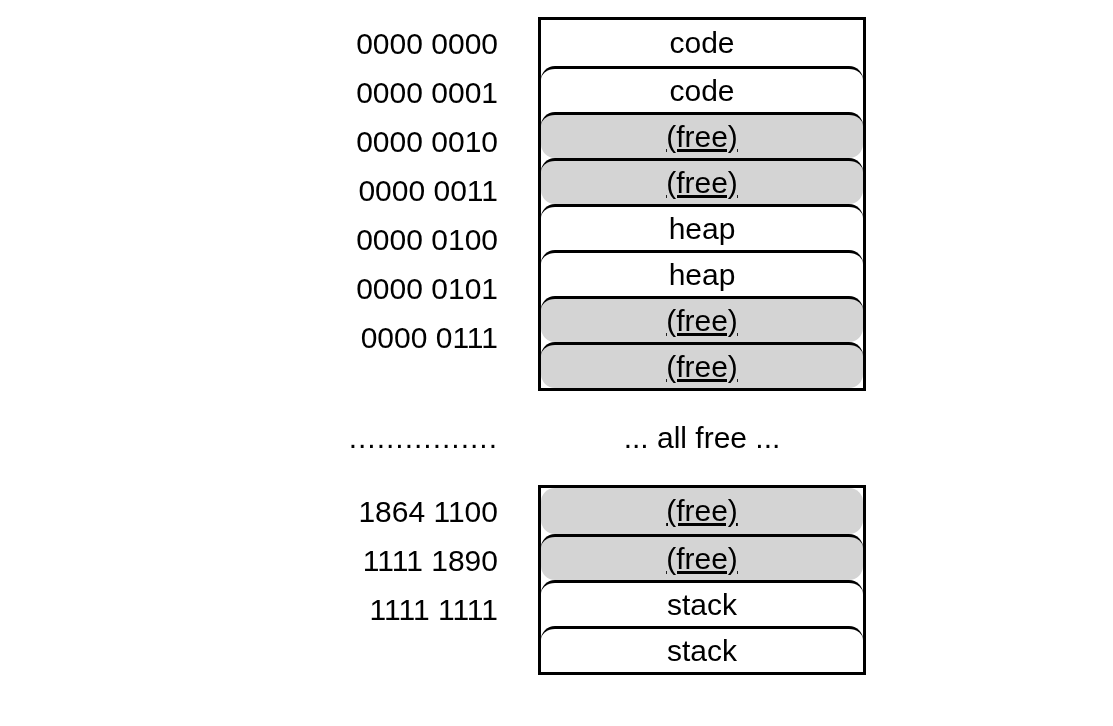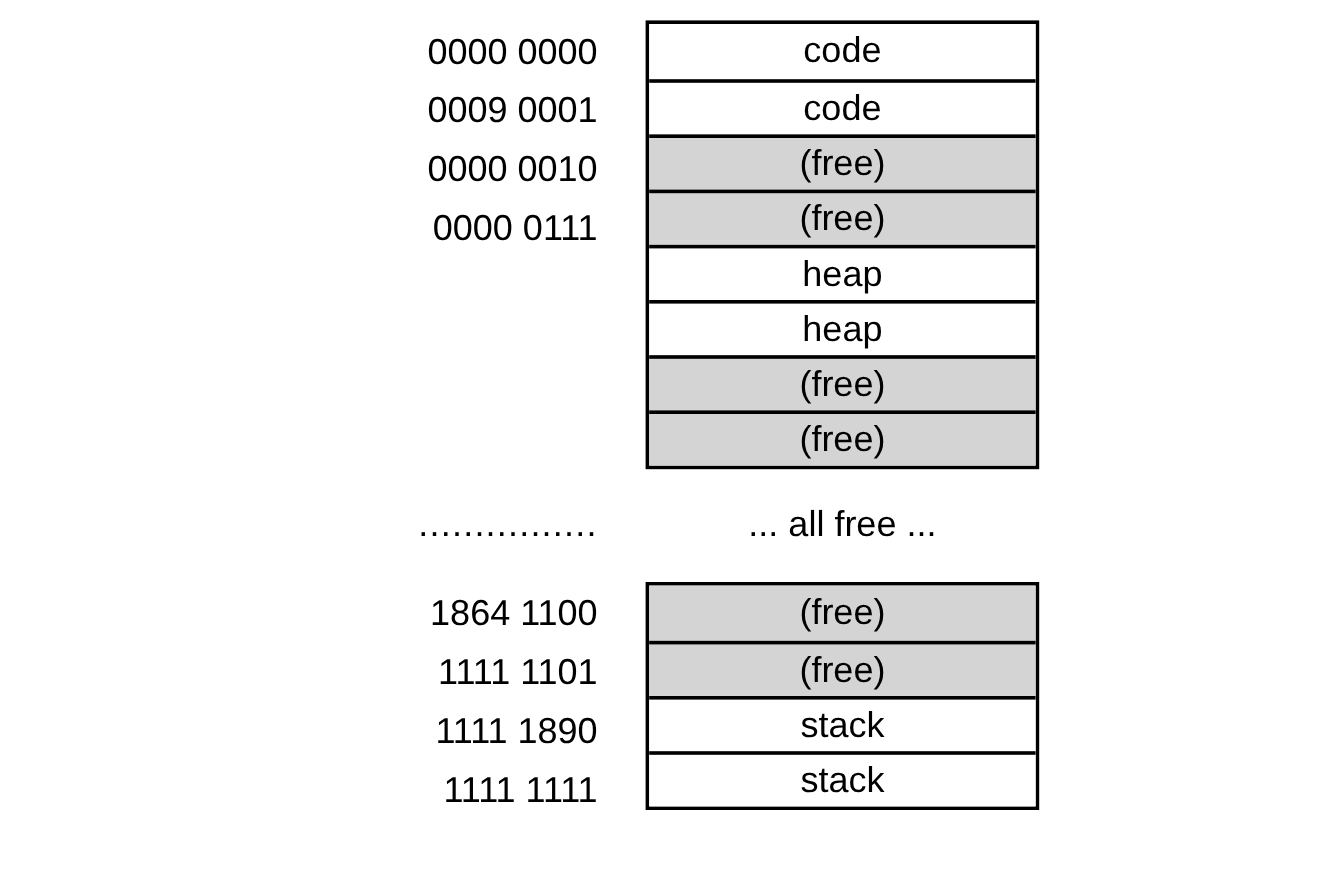--- a/index.html
+++ b/index.html
@@ -49,26 +49,28 @@
     background: #ffffff;
   }
   .cell {
     height: 46px;
     box-sizing: border-box;
     border-top: 3px solid var(--box-border, #000000);
     display: flex;
     align-items: center;
     justify-content: center;
     background: #ffffff;
+    border-radius: 14px;
   }
   .cell:first-child {
     border-top: none;
   }
   .cell.free {
     background: var(--free-fill, #d4d4d4);
+    text-decoration: underline;
   }
   .ellipsis-row {
     display: flex;
     align-items: center;
     height: 94px;
   }
   .ellipsis-row .addr-col {
     padding-top: 0;
     text-align: right;
   }
@@ -84,22 +86,25 @@
 </style>
 </head>
 <body>
 
 <div class="canvas">
   <div class="diagram">
 
     <div class="block">
       <div class="addr-col">
           <div class="addr">0000 0000</div>
-          <div class="addr">0009 0001</div>
+          <div class="addr">0000 0001</div>
           <div class="addr">0000 0010</div>
+          <div class="addr">0000 0011</div>
+          <div class="addr">0000 0100</div>
+          <div class="addr">0000 0101</div>
           <div class="addr">0000 0111</div>
         </div>
       <div class="col-gap"></div>
       <div class="box-col">
           <div class="cell">code</div>
           <div class="cell">code</div>
           <div class="cell free">(free)</div>
           <div class="cell free">(free)</div>
           <div class="cell">heap</div>
           <div class="cell">heap</div>
@@ -112,21 +117,20 @@
       <div class="addr-col">
         <span class="dots">................</span>
       </div>
       <div class="col-gap"></div>
       <div class="allfree">... all free ...</div>
     </div>
 
     <div class="block">
       <div class="addr-col">
           <div class="addr">1864 1100</div>
-          <div class="addr">1111 1101</div>
           <div class="addr">1111 1890</div>
           <div class="addr">1111 1111</div>
         </div>
       <div class="col-gap"></div>
       <div class="box-col">
           <div class="cell free">(free)</div>
           <div class="cell free">(free)</div>
           <div class="cell">stack</div>
           <div class="cell">stack</div>
         </div>

